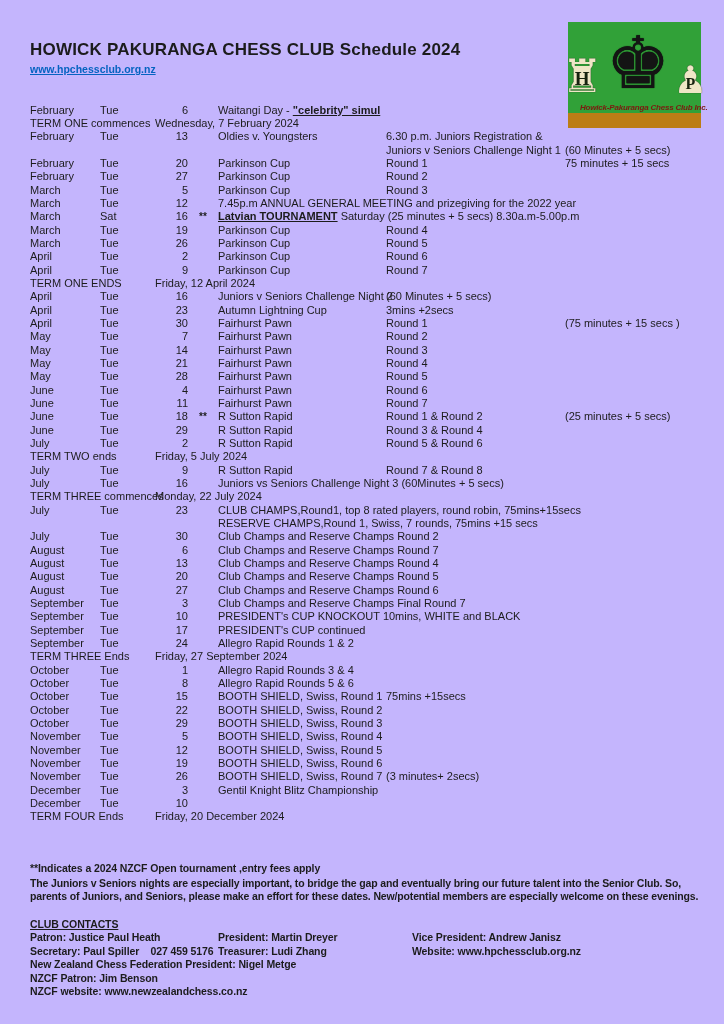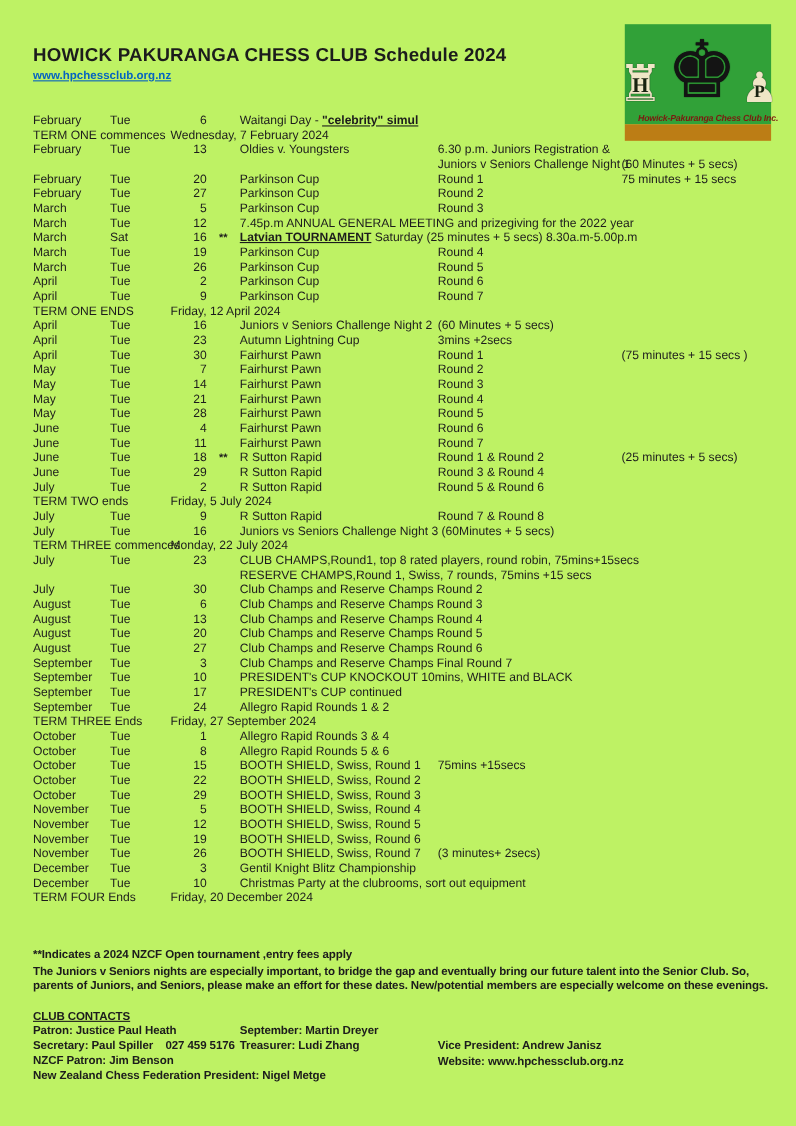--- a/index.html
+++ b/index.html
@@ -1,17 +1,17 @@
 <!DOCTYPE html>
 <html><head>
 <meta charset="utf-8">
 <style>
   html,body{margin:0;padding:0;background:#e8e8e8;}
   .page{
-    position:relative;width:724px;height:1024px;background:#bef264;
+    position:relative;width:724px;height:1024px;background:#c4b5fd;
     font-family:"Liberation Sans", sans-serif;color:#1c1c1c;overflow:hidden;
     margin:0 auto;
   }
   
   .title{position:absolute;left:30px;top:40px;font-size:17px;font-weight:700;letter-spacing:.2px;white-space:nowrap;}
   .weblink{position:absolute;left:30px;top:63px;font-size:10.5px;font-weight:700;color:#0563c1;text-decoration:underline;white-space:nowrap;cursor:pointer;}
   
   .logo{position:absolute;left:568px;top:22px;width:133px;height:106px;}
   .logo-green{position:absolute;left:0;top:0;width:133px;height:91px;}
   .logo-strip{position:absolute;left:0;top:91px;width:133px;height:15px;}
@@ -26,35 +26,35 @@
   .logo-caption{position:absolute;left:0;right:0;bottom:1px;text-align:center;font-size:8px;font-weight:700;font-style:italic;letter-spacing:-.2px;white-space:nowrap;}
   
   .schedule{position:absolute;left:0;top:103.8px;width:724px;}
   .row{position:relative;height:13.34px;line-height:13.34px;font-size:11px;padding-left:48px;}
   .c{position:absolute;white-space:nowrap;top:0;}
   .c-month{left:30px;}
   .c-day{left:100px;text-align:right;}
   .c-date{left:150px;width:38px;text-align:right;}
   .c-star{left:199px;font-weight:700;font-size:10px;}
   .c-event{left:218px;}
-  .c-round{left:398px;text-align:center;}
+  .c-round{left:386px;text-align:center;}
   .c-time{left:565px;}
   .c-term{left:30px;}
   .c-termdate{left:155px;}
   .emph{font-weight:700;text-decoration:underline;}
   
   .note1{position:absolute;left:30px;top:862px;font-size:10.5px;font-weight:600;letter-spacing:-.1px;white-space:nowrap;}
   .note2{position:absolute;left:30px;top:877px;width:672px;font-size:10.5px;font-weight:600;letter-spacing:-.15px;line-height:13.4px;}
   
   .contacts-heading{position:absolute;left:30px;top:918px;font-size:10.5px;font-weight:700;text-decoration:underline;letter-spacing:-.1px;}
   .contacts{position:absolute;left:0;top:931px;width:671px;}
   .contact-row{position:relative;height:13.6px;line-height:13.6px;font-size:10.5px;font-weight:600;letter-spacing:-.1px;}
   .col0{left:30px;}
   .col1{left:218px;}
-  .col2{left:398px;margin-top:14px;}
+  .col2{left:412px;}
   .bold{font-weight:700;}
 </style>
 </head>
 <body>
 
 <div class="page">
 
   <div class="title">HOWICK PAKURANGA CHESS CLUB Schedule 2024</div>
   <div class="weblink">www.hpchessclub.org.nz</div>
 
@@ -287,21 +287,21 @@
       <div class="row">
         <span class="c c-month">July</span>
         <span class="c c-day">Tue</span>
         <span class="c c-date">30</span>
         <span class="c c-event">Club Champs and Reserve Champs Round 2</span>
       </div>
       <div class="row">
         <span class="c c-month">August</span>
         <span class="c c-day">Tue</span>
         <span class="c c-date">6</span>
-        <span class="c c-event">Club Champs and Reserve Champs Round 3</span>
+        <span class="c c-event">Club Champs and Reserve Champs Round 7</span>
       </div>
       <div class="row">
         <span class="c c-month">August</span>
         <span class="c c-day">Tue</span>
         <span class="c c-date">13</span>
         <span class="c c-event">Club Champs and Reserve Champs Round 4</span>
       </div>
       <div class="row">
         <span class="c c-month">August</span>
         <span class="c c-day">Tue</span>
@@ -401,44 +401,46 @@
       <div class="row">
         <span class="c c-month">December</span>
         <span class="c c-day">Tue</span>
         <span class="c c-date">3</span>
         <span class="c c-event">Gentil Knight Blitz Championship</span>
       </div>
       <div class="row">
         <span class="c c-month">December</span>
         <span class="c c-day">Tue</span>
         <span class="c c-date">10</span>
-        <span class="c c-event">Christmas Party at the clubrooms, sort out equipment</span>
       </div>
       <div class="row">
         <span class="c c-term">TERM FOUR Ends</span>
         <span class="c c-termdate">Friday, 20 December 2024</span>
       </div>
     </div>
 
   <div class="note1">**Indicates a 2024 NZCF Open tournament ,entry fees apply</div>
   <div class="note2">The Juniors v Seniors nights are especially important, to bridge the gap and eventually bring our future talent into the Senior Club. So, parents of Juniors, and Seniors, please make an effort for these dates. New/potential members are especially welcome on these evenings.</div>
 
   <div class="contacts-heading">CLUB CONTACTS</div>
   <div class="contacts">
       <div class="contact-row">
         <span class="c col0">Patron: Justice Paul Heath</span>
-        <span class="c col1">September: Martin Dreyer</span>
+        <span class="c col1">President: Martin Dreyer</span>
         <span class="c col2">Vice President: Andrew Janisz</span>
       </div>
       <div class="contact-row">
         <span class="c col0 bold">Secretary: Paul Spiller&nbsp;&nbsp;&nbsp;&nbsp;027 459 5176</span>
         <span class="c col1">Treasurer: Ludi Zhang</span>
         <span class="c col2 bold">Website: www.hpchessclub.org.nz</span>
       </div>
       <div class="contact-row">
+        <span class="c col0">New Zealand Chess Federation President: Nigel Metge</span>
+      </div>
+      <div class="contact-row">
         <span class="c col0">NZCF Patron: Jim Benson</span>
       </div>
       <div class="contact-row">
-        <span class="c col0">New Zealand Chess Federation President: Nigel Metge</span>
+        <span class="c col0">NZCF website: www.newzealandchess.co.nz</span>
       </div>
     </div>
 
 </div>
 
 </body></html>

